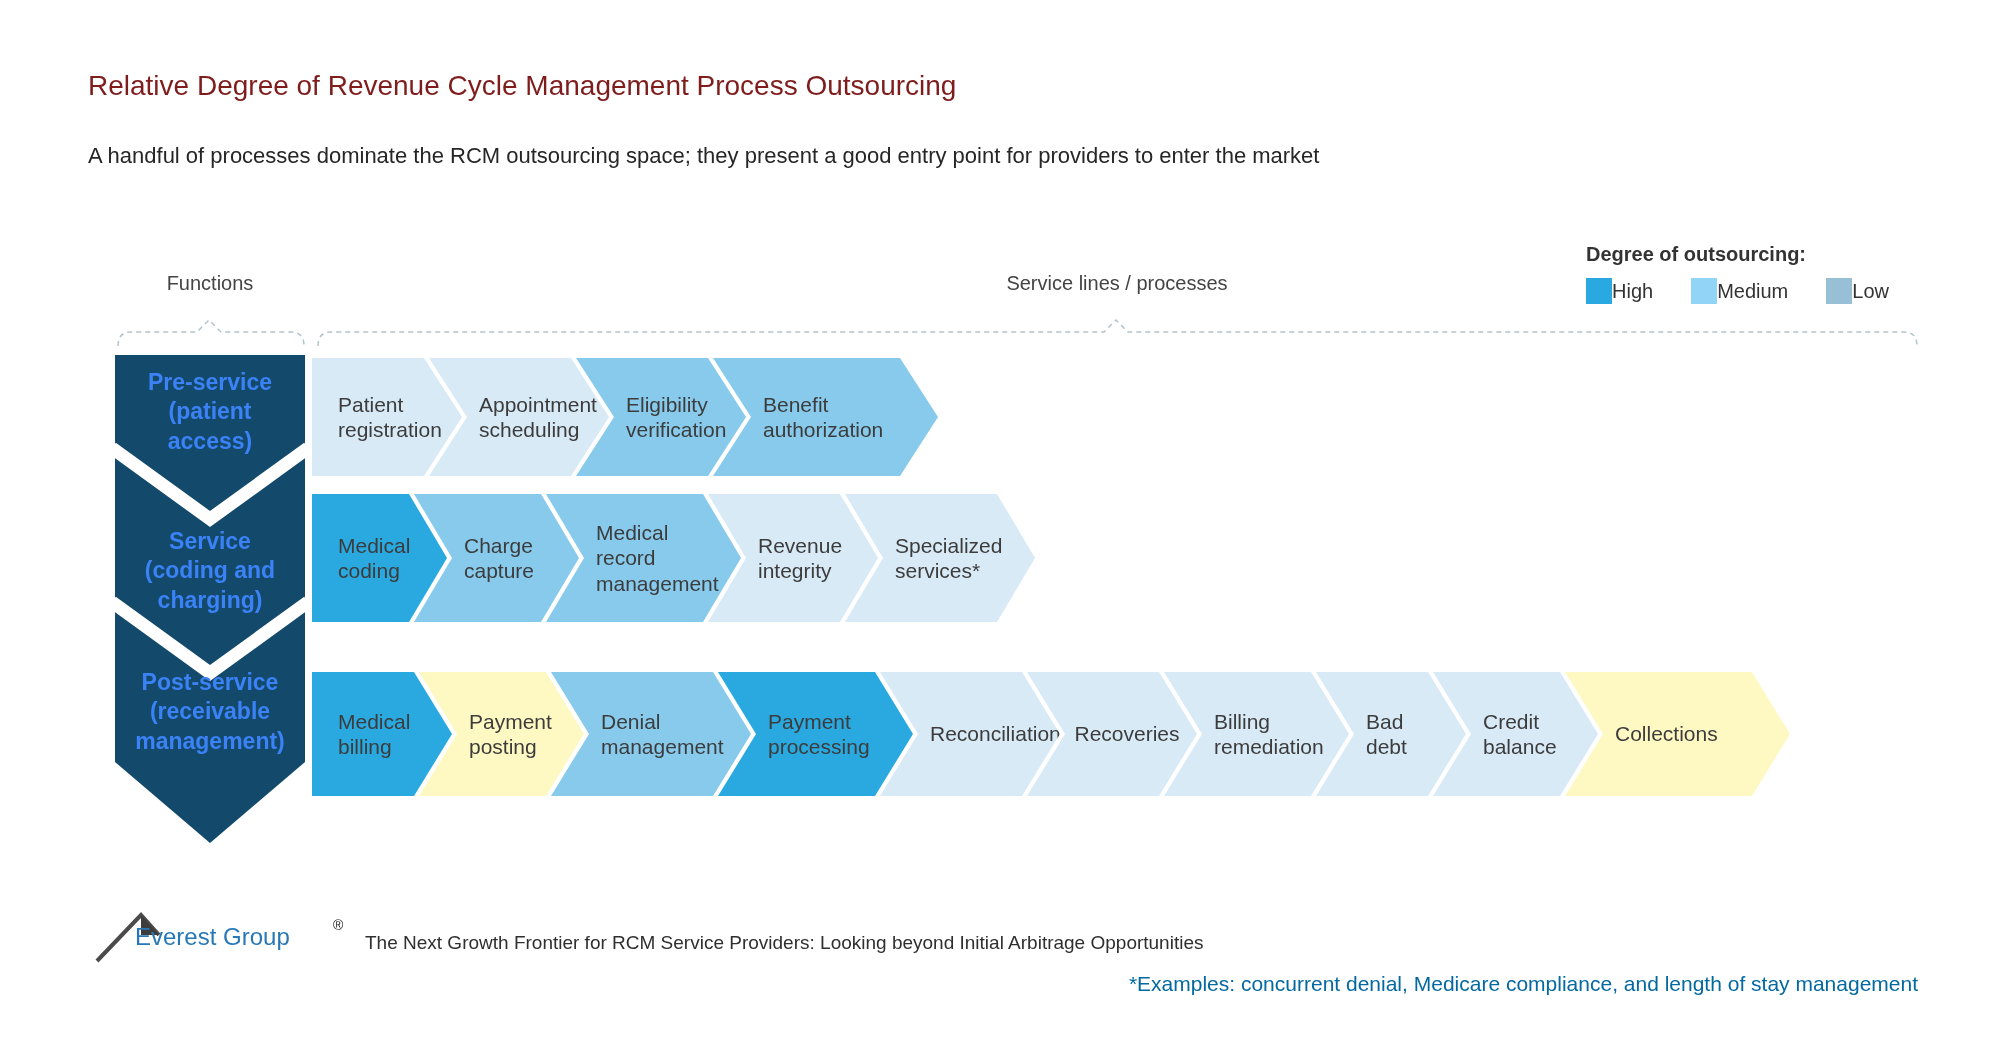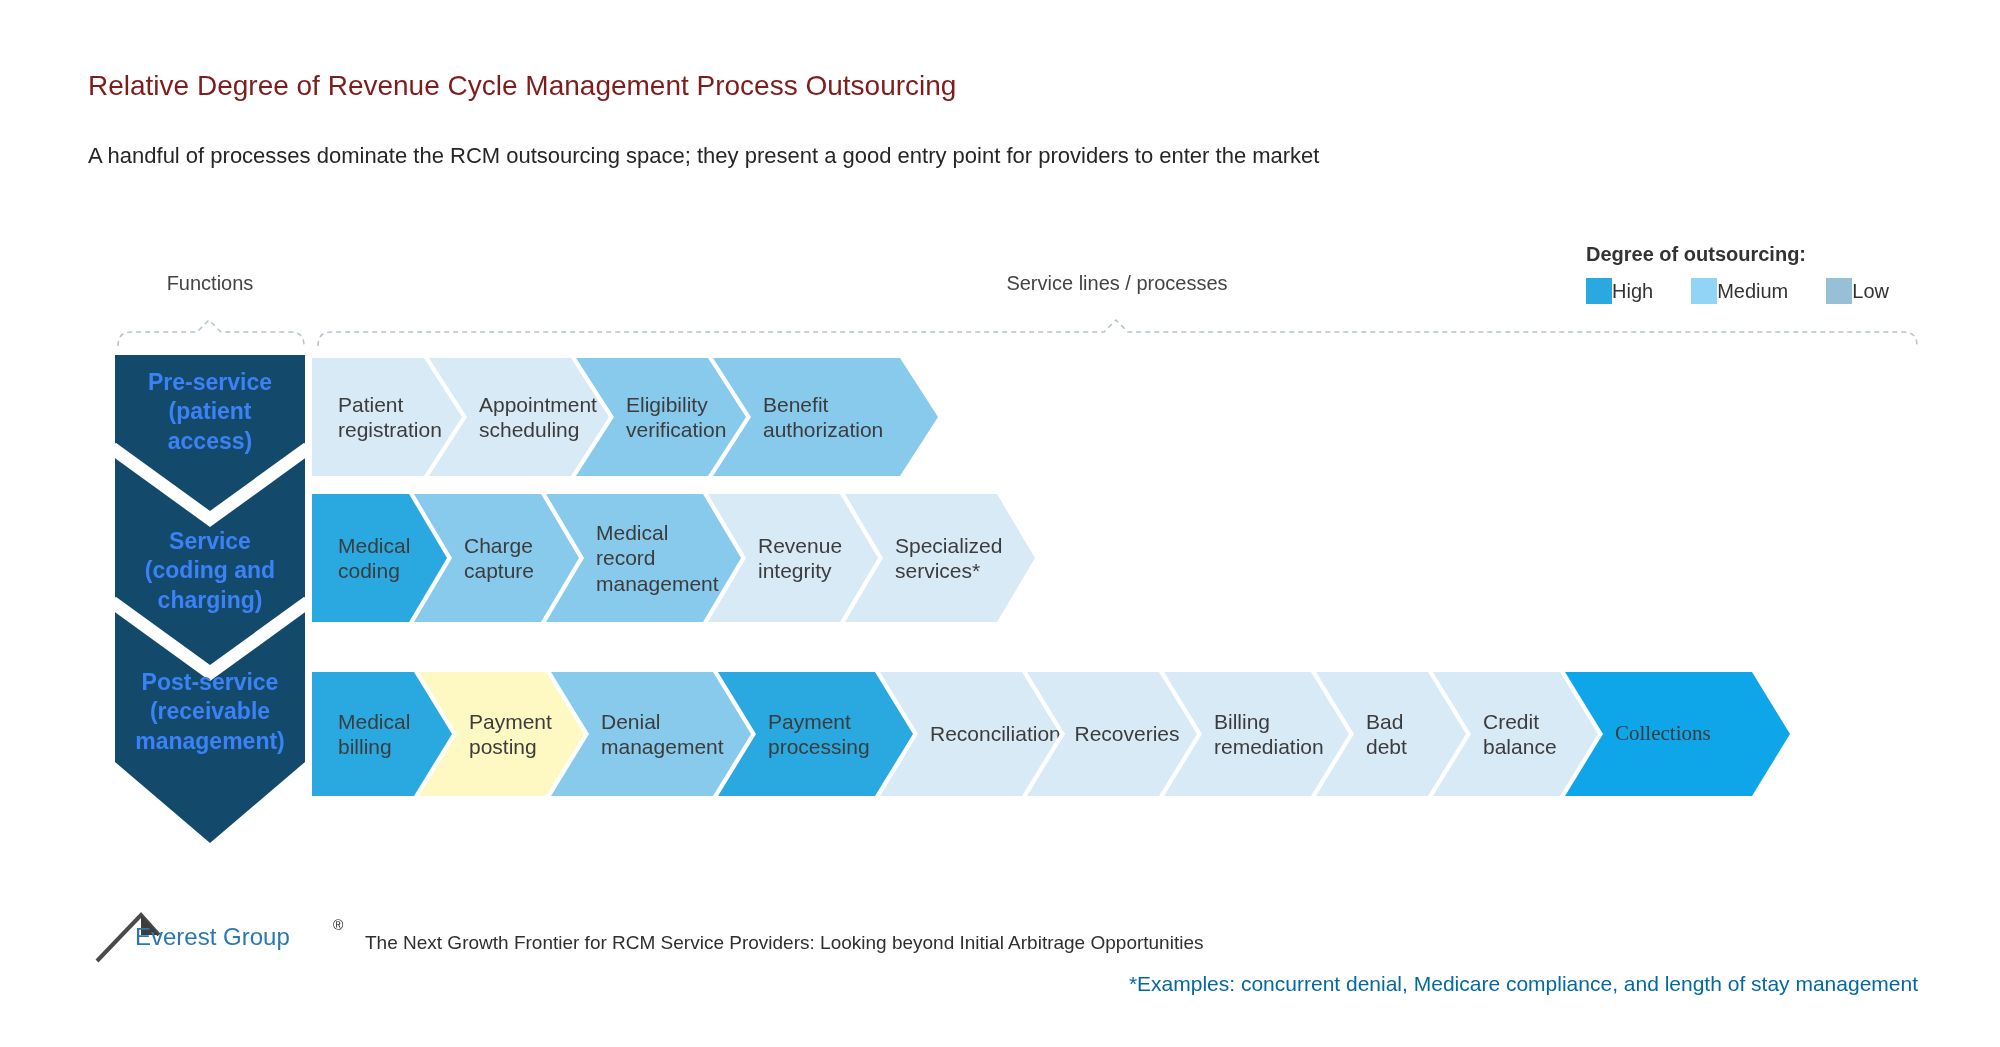--- a/index.html
+++ b/index.html
@@ -145,21 +145,21 @@
       </div>
       <div class="chev notched" style="width: 185px; background: rgb(217, 234, 247);">
         <span>Billing remediation</span>
       </div>
       <div class="chev notched" style="width: 150px; background: rgb(217, 234, 247);">
         <span>Bad debt</span>
       </div>
       <div class="chev notched" style="width: 165px; background: rgb(217, 234, 247);">
         <span>Credit balance</span>
       </div>
-      <div class="chev notched" style="width: 225px; background: #0ea5e9; font-family: Liberation Serif, serif;">
+      <div class="chev notched" style="width: 225px; background: #fef9c3;">
         <span>Collections</span>
       </div>
     </div>
   </div>
 
 <div class="abs footer-brand">
   <svg width="80" height="62" viewBox="0 0 80 62">
     <path d="M2,58 L46,12 L64,32" stroke="#4a4a4a" stroke-width="4" fill="none"></path>
     <polygon points="46,12 64,32 46,32" fill="#3d3d3d"></polygon>
   </svg>

